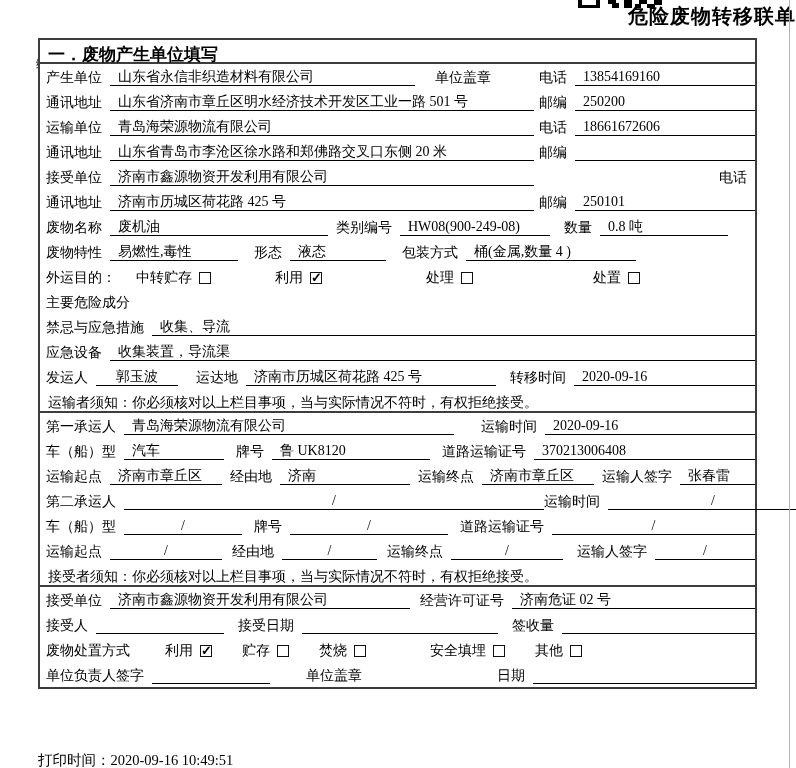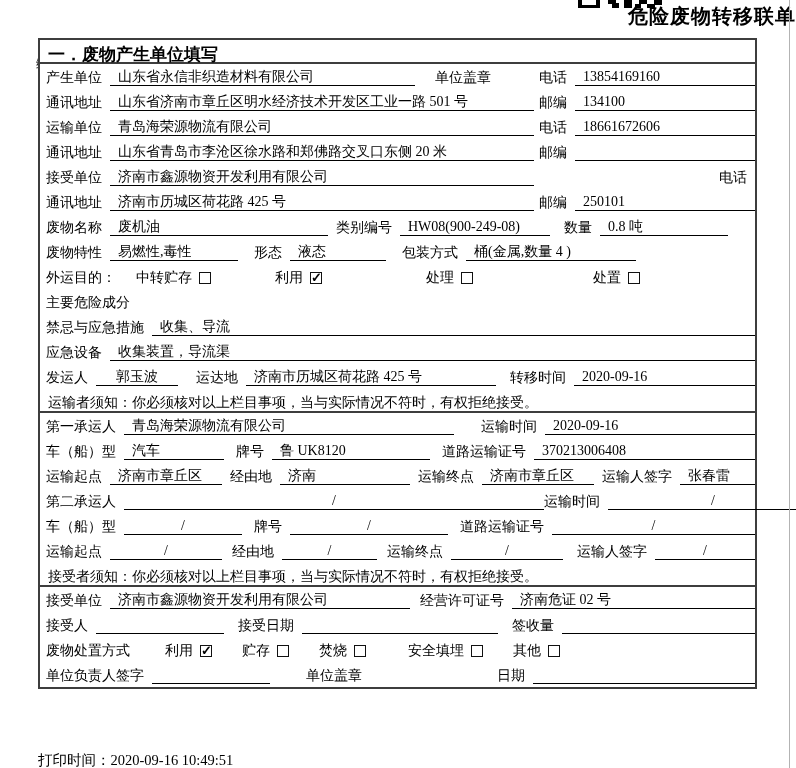--- a/index.html
+++ b/index.html
@@ -69,21 +69,21 @@
     <span class="val" style="width:305px">山东省永信非织造材料有限公司</span>
     <span class="plain" style="margin-left:20px">单位盖章</span>
     <span class="lbl push">电话</span>
     <span class="val" style="width:180px">13854169160</span>
   </div>
 
   <div class="row">
     <span class="lbl">通讯地址</span>
     <span class="val" style="width:424px">山东省济南市章丘区明水经济技术开发区工业一路 501 号</span>
     <span class="lbl push">邮编</span>
-    <span class="val" style="width:180px">134100</span>
+    <span class="val" style="width:180px">250200</span>
   </div>
 
   <div class="row">
     <span class="lbl">运输单位</span>
     <span class="val" style="width:424px">青岛海荣源物流有限公司</span>
     <span class="lbl push">电话</span>
     <span class="val" style="width:180px">18661672606</span>
   </div>
 
   <div class="row">
@@ -248,21 +248,21 @@
       <span class="cb" data-checked="true"></span>
     </span>
     <span class="opt" style="margin-left:30px">
       <span>贮存</span>
       <span class="cb" data-checked="false"></span>
     </span>
     <span class="opt" style="margin-left:30px">
       <span>焚烧</span>
       <span class="cb" data-checked="false"></span>
     </span>
-    <span class="opt" style="margin-left:42px">
+    <span class="opt" style="margin-left:64px">
       <span>安全填埋</span>
       <span class="cb" data-checked="false"></span>
     </span>
     <span class="opt" style="margin-left:30px">
       <span>其他</span>
       <span class="cb" data-checked="false"></span>
     </span>
   </div>
 
   <div class="row">

